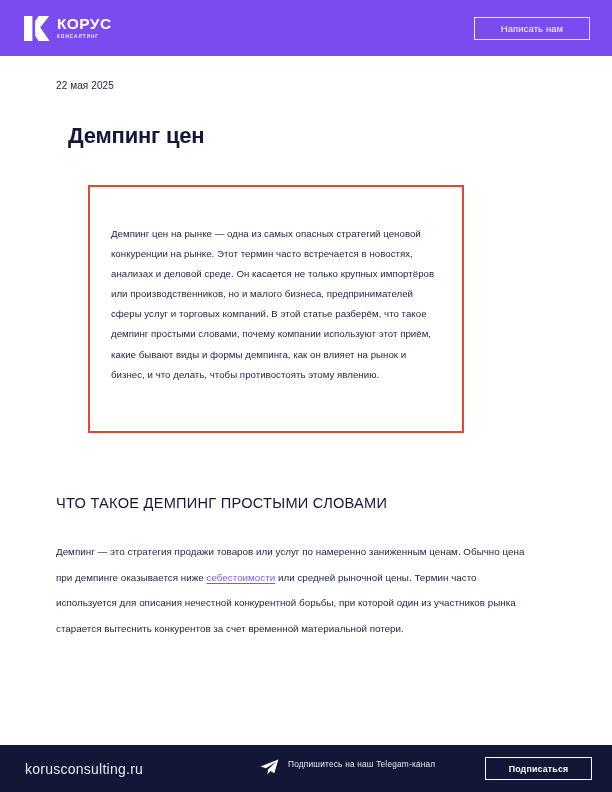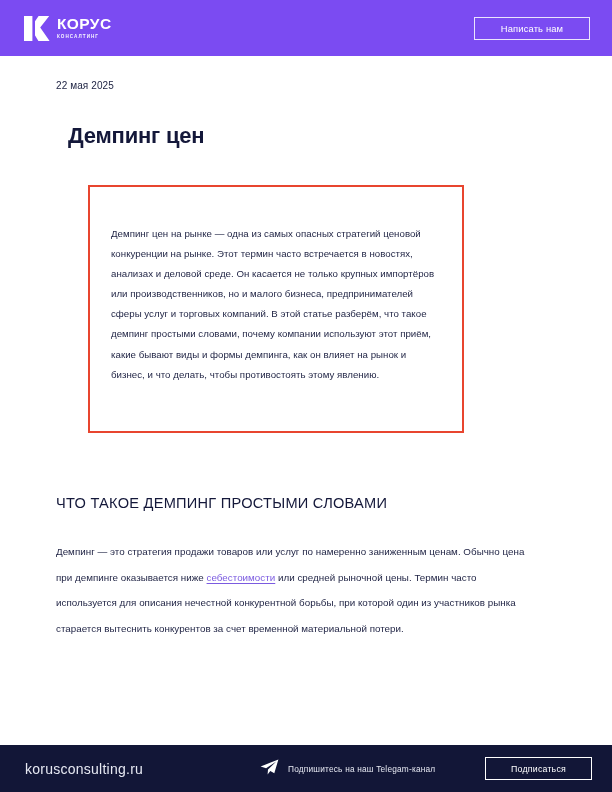--- a/index.html
+++ b/index.html
@@ -177,40 +177,40 @@
     position: absolute;
     left: 25px;
     font-size: 14px;
     color: #e6e8f2;
     letter-spacing: 0.25px;
   }
   .footer-tg {
     position: absolute;
     left: 260px;
     display: flex;
-    align-items: center;
+    align-items: flex-start;
     gap: 9px;
   }
   .tg-icon { display: block; flex: 0 0 auto; }
   .footer-tg-label {
     font-size: 8.3px;
     color: #e6e8f2;
     letter-spacing: 0.2px;
   }
   .footer-btn {
     position: absolute;
     right: 20px;
     width: 107px;
     height: 23px;
     border: 1px solid #ffffff;
     background: transparent;
     color: #ffffff;
     font-family: "Liberation Sans", sans-serif;
     font-size: 8.8px;
-    font-weight: 400;
+    font-weight: 700;
     letter-spacing: 0.2px;
     display: flex;
     align-items: center;
     justify-content: center;
     cursor: pointer;
   }
 </style>
 </head>
 <body>
 

